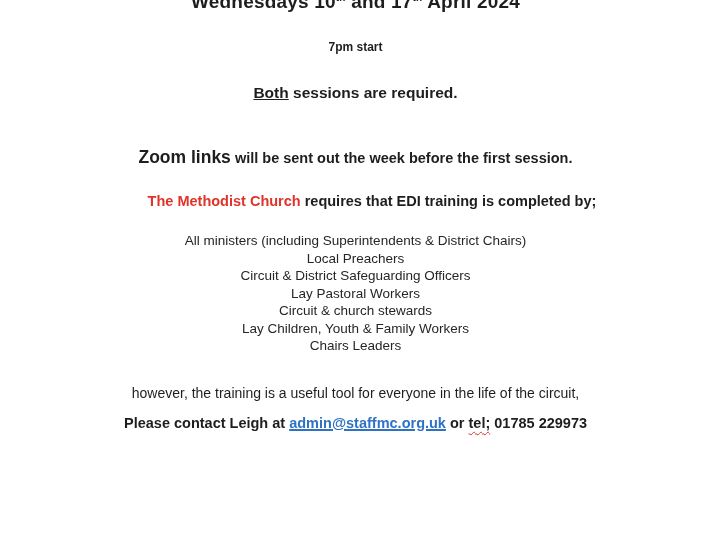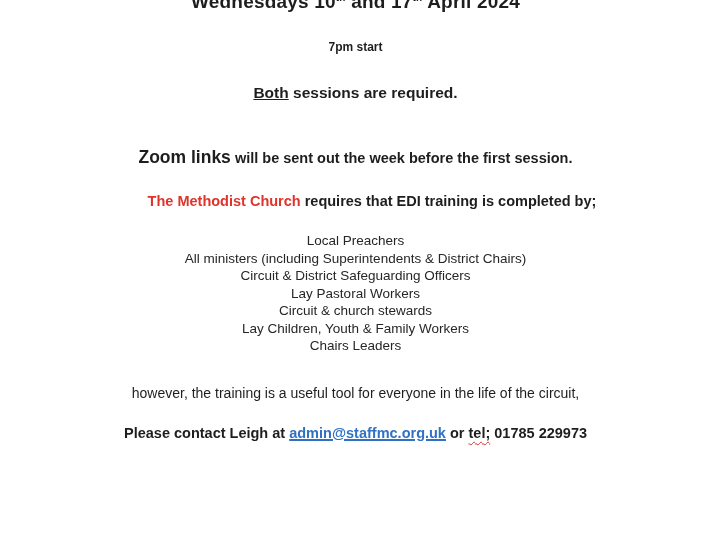--- a/index.html
+++ b/index.html
@@ -75,21 +75,21 @@
     line-height: 17.5px;
     color: #262626;
   }
   .note {
     margin-top: 29px;
     font-size: 14px;
     font-weight: normal;
     line-height: 18.5px;
   }
   .contact {
-    margin-top: 22px;
+    margin-top: 12px;
     font-size: 14.5px;
     font-weight: bold;
     line-height: 19px;
   }
   .email-link {
     color: #2f72c4;
     text-decoration: underline;
     text-decoration-thickness: 1.5px;
   }
   .spellcheck {
@@ -117,22 +117,22 @@
 
   <div class="zoom-line">
     <span class="zoom-lead">Zoom links</span><span> will be sent out the week before the first session.</span>
   </div>
 
   <div class="req-line">
     <span class="req-red">The Methodist Church</span><span> requires that EDI training is completed by;</span>
   </div>
 
   <div class="roles">
+    <div>All ministers (including Superintendents &amp; District Chairs)</div>
     <div>Local Preachers</div>
-    <div>All ministers (including Superintendents &amp; District Chairs)</div>
     <div>Circuit &amp; District Safeguarding Officers</div>
     <div>Lay Pastoral Workers</div>
     <div>Circuit &amp; church stewards</div>
     <div>Lay Children, Youth &amp; Family Workers</div>
     <div>Chairs Leaders</div>
   </div>
 
   <div class="note">
     <div>however, the training is a useful tool for everyone in the life of the circuit,</div>
   </div>

